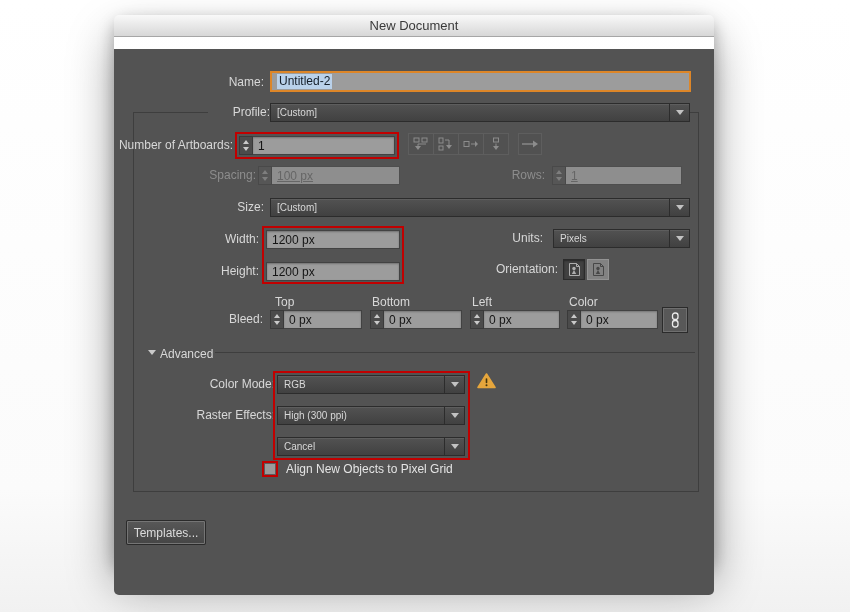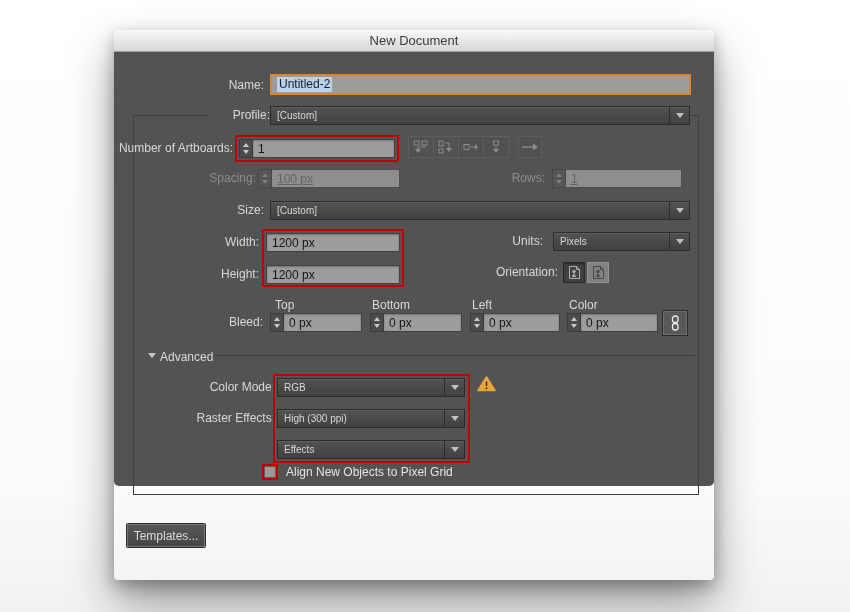--- a/index.html
+++ b/index.html
@@ -1,25 +1,25 @@
 <!DOCTYPE html>
 <html><head>
 <meta charset="utf-8">
 <style>
   * { margin:0; padding:0; box-sizing:border-box; }
   html,body { width:850px; height:612px; }
   body { background:#fdfdfd; font-family:"Liberation Sans", sans-serif; overflow:hidden; }
   .stage { position:relative; width:850px; height:612px; background:linear-gradient(180deg,#ffffff 0%,#fbfbfb 80%,#f1f1f1 100%); }
 
-  .dialog { position:absolute; left:114px; top:30px; width:600px; height:550px; border-radius:4px;
+  .dialog { position:absolute; left:114px; top:15px; width:600px; height:550px; border-radius:12px;
             box-shadow:0 22px 46px rgba(0,0,0,.38), 0 6px 16px rgba(0,0,0,.28); }
   .titlebar { height:22px; border-radius:5px 5px 0 0; background:linear-gradient(#f9f9f9,#d7d7d7);
               border-bottom:1px solid #a6a6a6; text-align:center; }
   .titlebar span { font-size:13px; line-height:22px; color:#3a3a3a; }
-  .dlg-body { position:relative; height:434px; background:#535353; border-radius:0 0 5px 5px; }
+  .dlg-body { position:relative; height:546px; background:#535353; border-radius:0 0 5px 5px;margin-top:12px; }
 
   .lbl { position:absolute; height:19px; line-height:19px; font-size:12px; color:#d8d8d8; text-align:right; }
   .lbl.dim { color:#8d8d8d; }
   .lbl.left { text-align:left; }
 
   .groupbox { position:absolute; left:19px; top:63px; width:566px; height:380px;
               border:1px solid #3e3e3e; pointer-events:none; }
 
   
   .lf { position:absolute; height:19px; background:#9c9c9c; border:1px solid #424242;
@@ -281,21 +281,21 @@
 
       <div class="lbl" style="left:0;width:161px;top:357px">Raster Effects:</div>
       <div class="dd" style="left:163px;top:357px;width:188px">
         <span class="dd-val">High (300 ppi)</span>
         <span class="dd-btn">
             <span class="dd-tri"></span>
           </span>
       </div>
 
       <div class="dd" style="left:163px;top:388px;width:188px">
-        <span class="dd-val">Effects</span>
+        <span class="dd-val">Cancel</span>
         <span class="dd-btn">
             <span class="dd-tri"></span>
           </span>
       </div>
 
       <div class="redbox" style="left:159px;top:322px;width:197px;height:89px"></div>
 
       <div class="cbx"></div>
       <div class="lbl left" style="left:172px;top:411px;color:#e4e4e4">Align New Objects to Pixel Grid</div>
 

